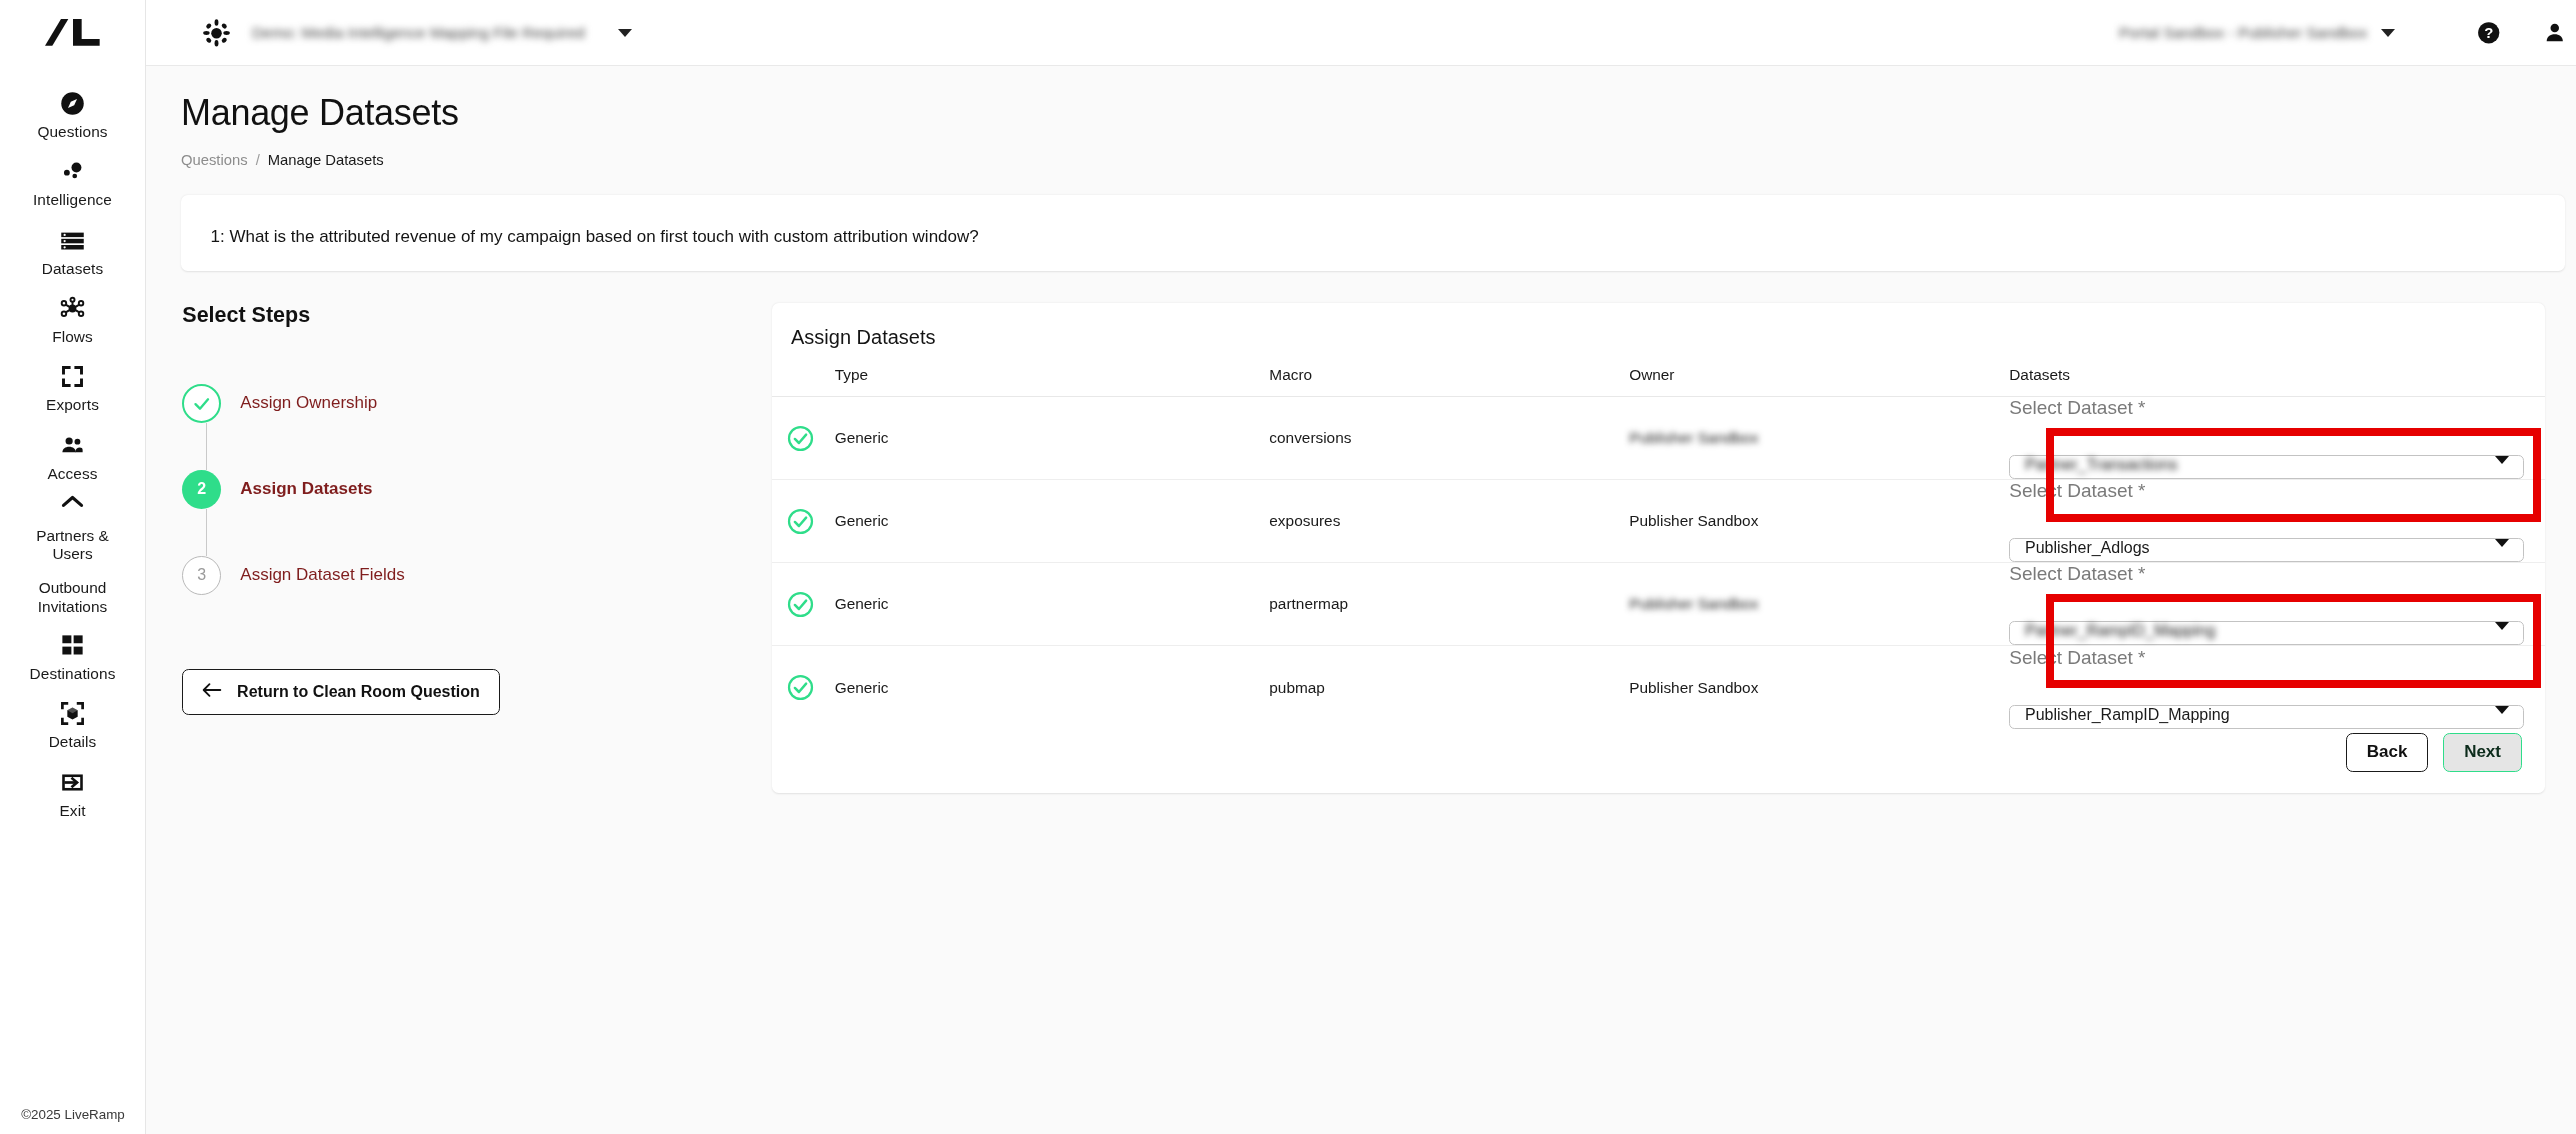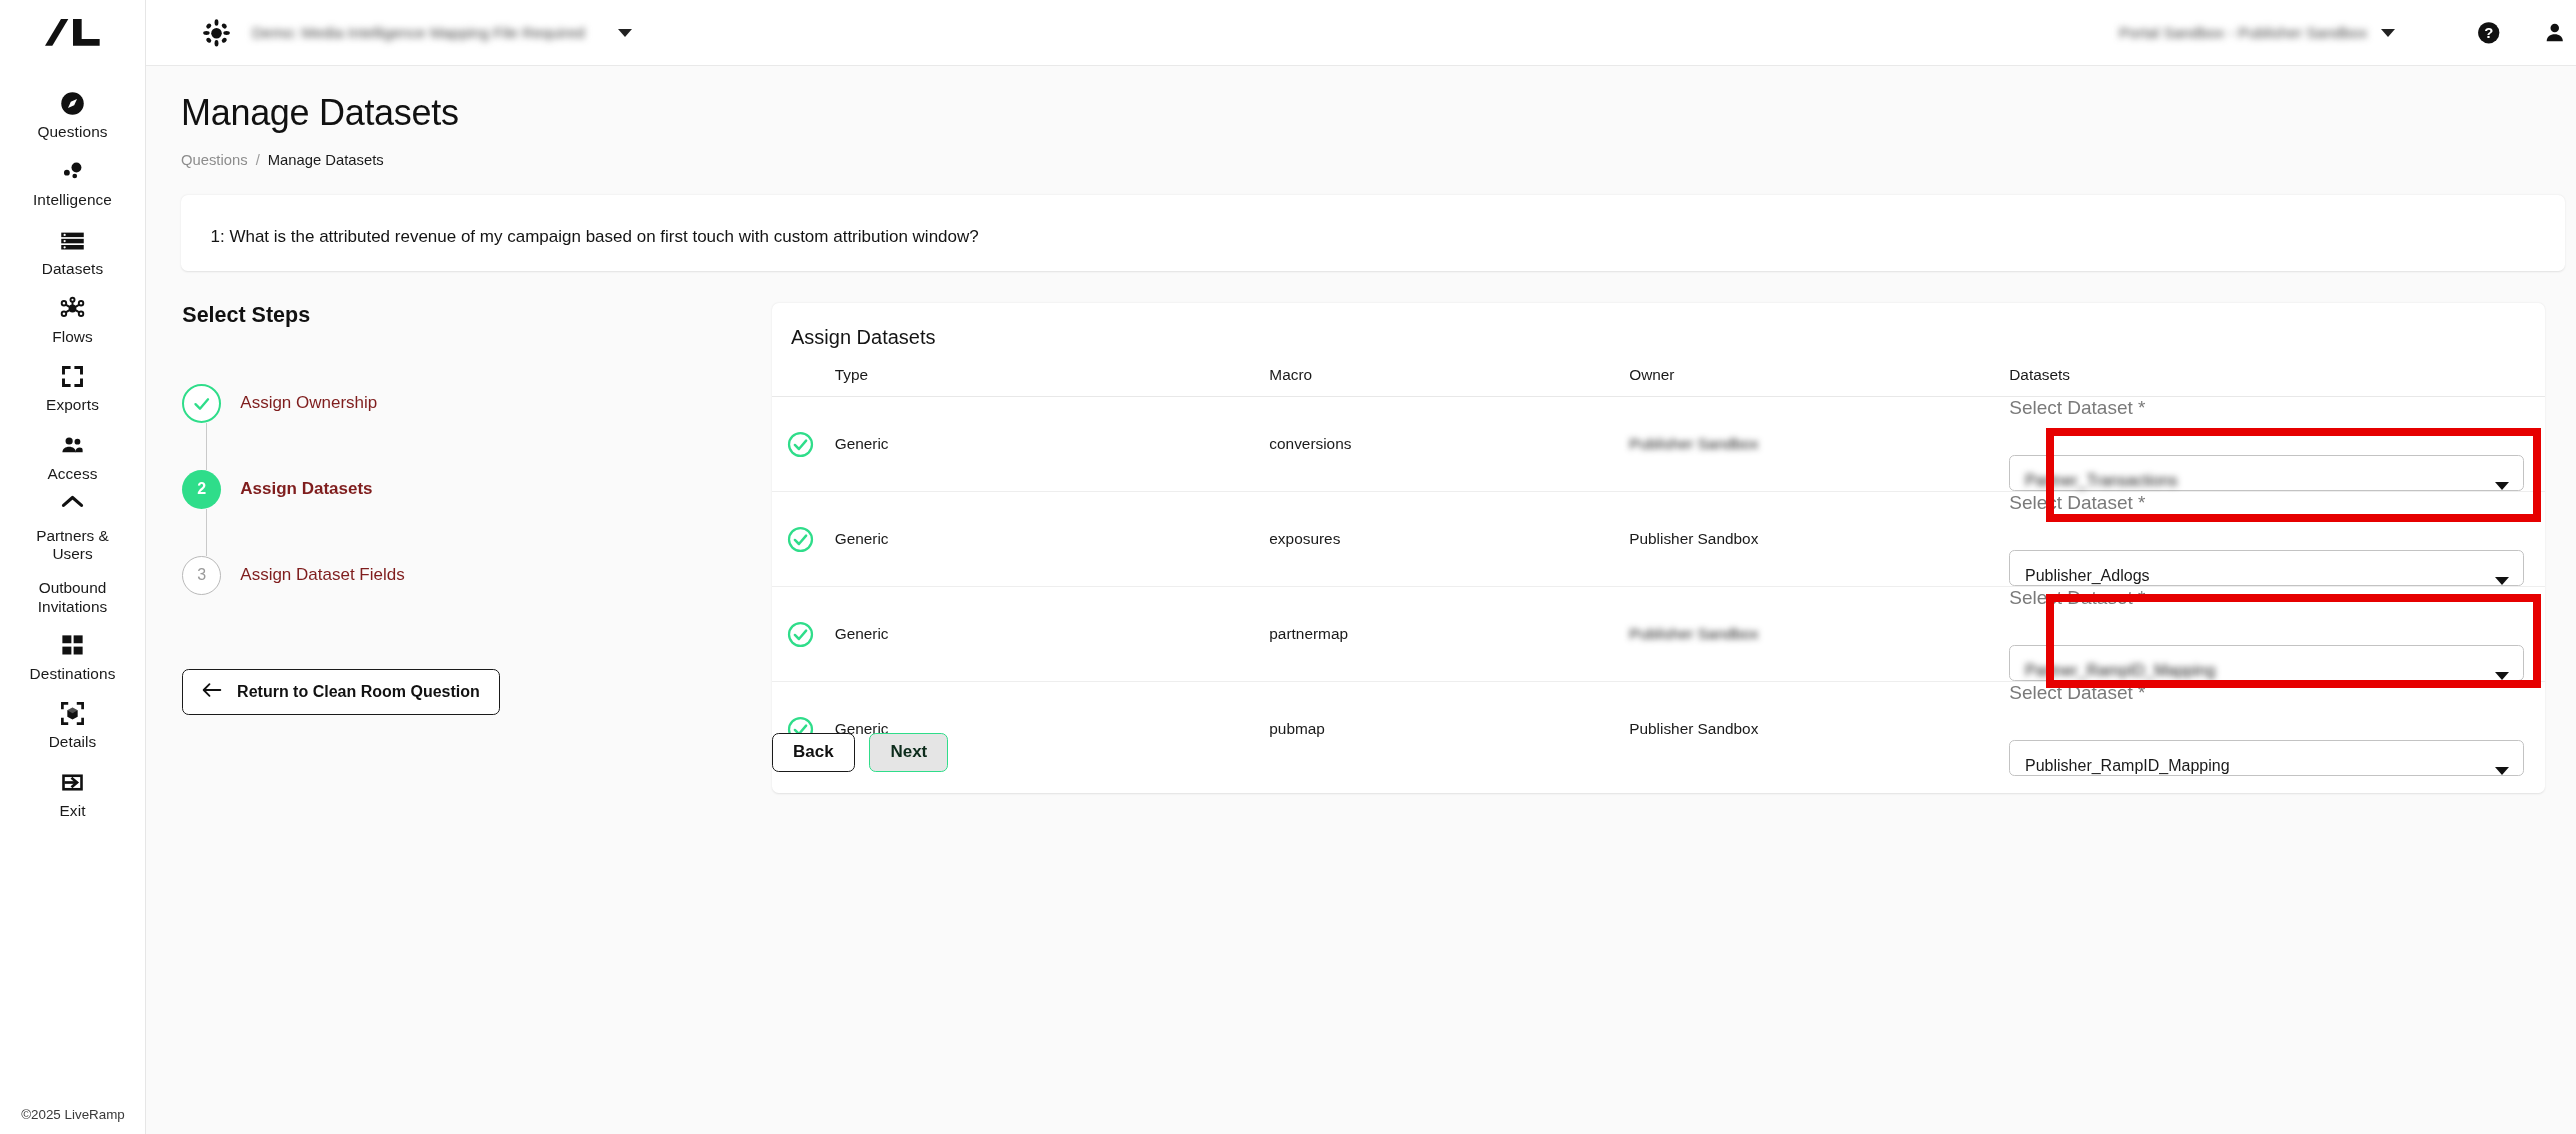--- a/index.html
+++ b/index.html
@@ -122,34 +122,34 @@
   .col-macro { width: 356px; }
   .col-owner { width: 376px; }
   .col-ds    { width: 530px; }
   .cell-txt { font-size: 15.4px; color:#1a1a1a; }
   .cell-txt.blurred { filter: blur(3.4px); user-select:none; }
   .check-ic { display:flex; align-items:center; justify-content:flex-start; padding-left: 14.8px;}
 
   .sel-wrap { padding-right: 21.5px; }
   .sel-label { font-size: 19px; color:#7a7a7a; margin-bottom: 5.4px; }
   .sel-box {
-    height: 36px; border: 0.7px solid #c3c3c3; border-radius: 5.4px;
-    display:flex; align-items:flex-end; padding: 0 13.4px 0 14.8px;
+    height: 24px; border: 0.7px solid #c3c3c3; border-radius: 5.4px;
+    display:flex; align-items:flex-start; padding: 0 13.4px 0 14.8px;
     background:#ffffff; cursor:pointer;margin-top:36px;
   }
   .sel-val { font-size: 16px; color:#1a1a1a; flex:1 1 auto; white-space:nowrap; overflow:hidden; }
   .sel-val.blurred { filter: blur(3.4px); user-select:none; }
   .sel-caret {
     width:0;height:0;border-left:7.4px solid transparent;border-right:7.4px solid transparent;
     border-top:8.7px solid #111; flex: 0 0 auto;
   }
 
   .ds-footer {
-    position:absolute; left:0; right:11px; bottom: 0; height: 81px;
-    display:flex; align-items:center; justify-content:flex-start; gap: 14.8px; padding-right: 23px;
+    position:absolute; left:0; right:0; bottom: 0; height: 81px;
+    display:flex; align-items:center; justify-content:flex-end; gap: 14.8px; padding-right: 23px;
   }
   .btn {
     font-size: 17px; font-weight: 700; border-radius: 6.7px; cursor:pointer;
     padding: 9.4px 20px; line-height: 1.1;
   }
   .btn-back { background:#ffffff; border:0.7px solid #1a1a1a; color:#111; }
   .btn-next { background:#e5e5e5; border:0.7px solid #2fdd8a; color:#0d2c1c; }
 
   
   .redbox { position: absolute; border: 8.7px solid #e60000; pointer-events: none; z-index: 50; }

